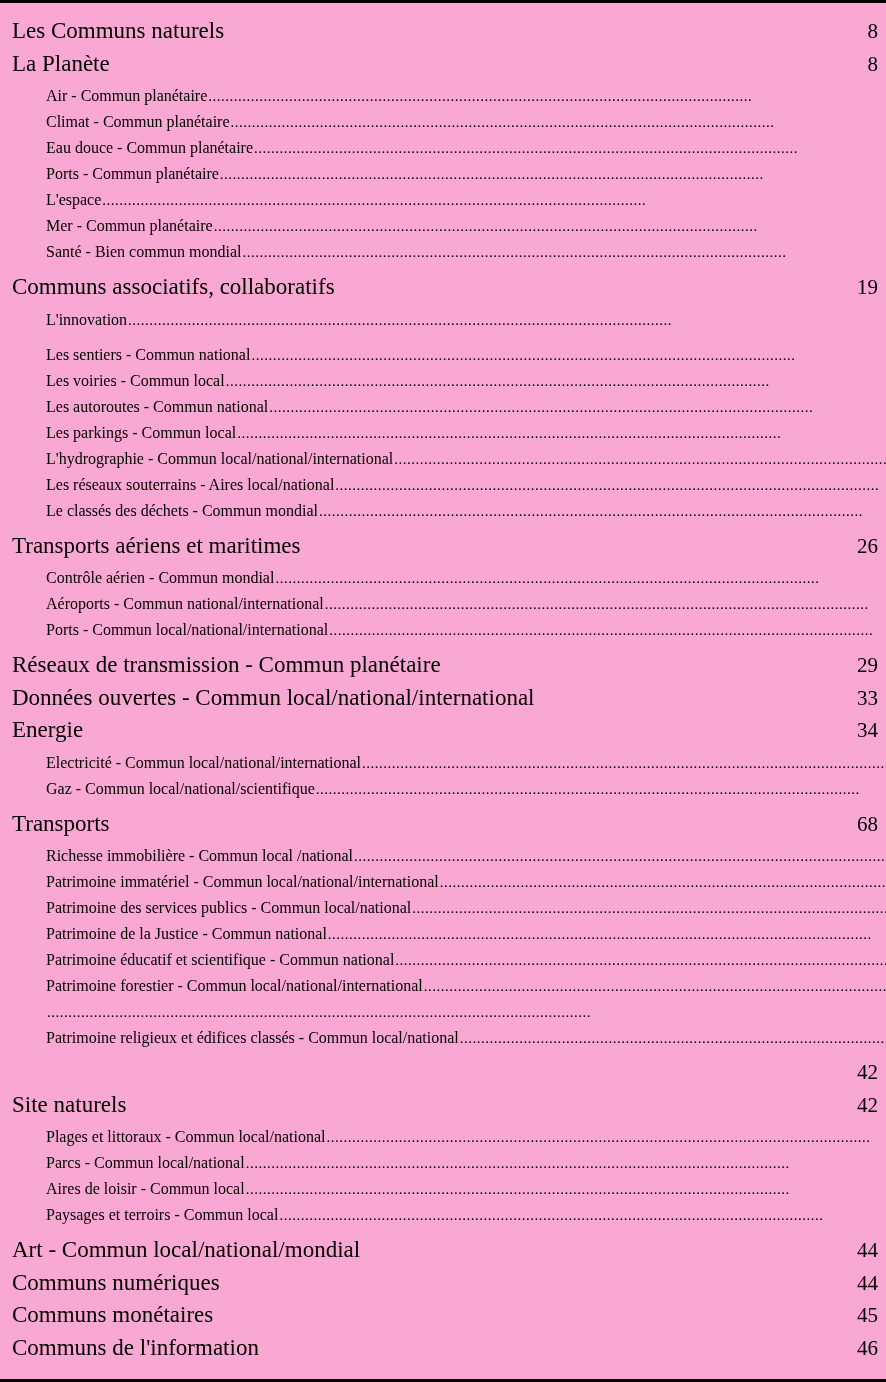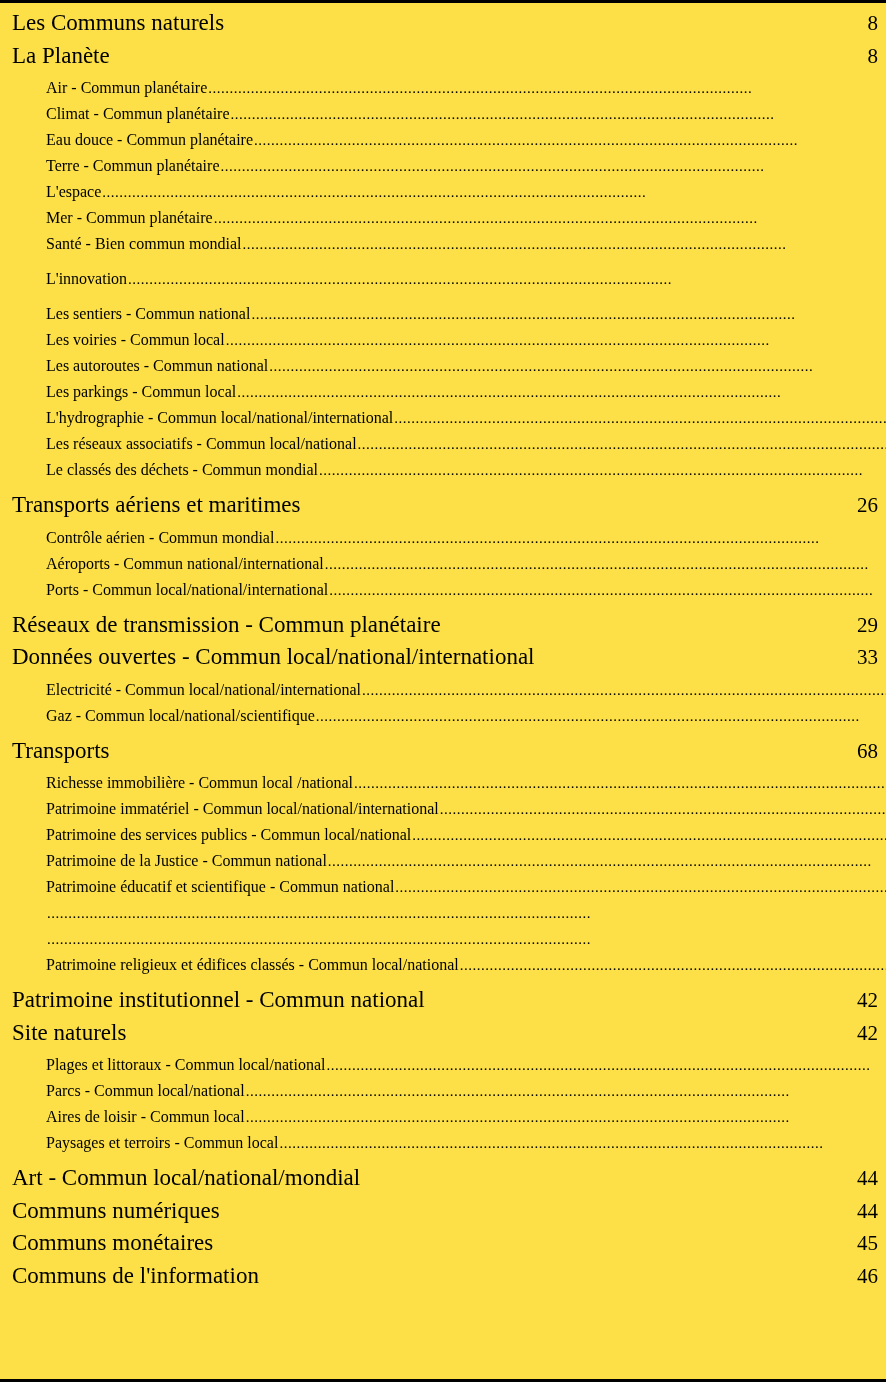--- a/index.html
+++ b/index.html
@@ -14,22 +14,22 @@
     color: #000000;
     overflow: hidden;
   }
   #toc-page {
     position: relative;
     width: 886px;
     height: 1382px;
     box-sizing: border-box;
     border-top: 3px solid #000;
     border-bottom: 3px solid #000;
-    background: #fde047;
-    padding: 4px 10px 0 10px;
+    background: #f9a8d4;
+    padding: 12px 10px 0 10px;
   }
   .toc-list {
     list-style: none;
     margin: 0;
     padding: 0;
   }
   .toc-entry {
     display: flex;
     align-items: baseline;
     width: 100%;
@@ -114,36 +114,41 @@
       </li>
       <li class="toc-entry lvl2">
         <span class="label">Climat - Commun planétaire</span>
         <span class="dots">................................................................................................................................</span>
       </li>
       <li class="toc-entry lvl2">
         <span class="label">Eau douce - Commun planétaire</span>
         <span class="dots">................................................................................................................................</span>
       </li>
       <li class="toc-entry lvl2">
-        <span class="label">Terre - Commun planétaire</span>
+        <span class="label">Ports - Commun planétaire</span>
         <span class="dots">................................................................................................................................</span>
       </li>
       <li class="toc-entry lvl2">
         <span class="label">L'espace</span>
         <span class="dots">................................................................................................................................</span>
       </li>
       <li class="toc-entry lvl2">
         <span class="label">Mer - Commun planétaire</span>
         <span class="dots">................................................................................................................................</span>
       </li>
       <li class="toc-entry lvl2">
         <span class="label">Santé - Bien commun mondial</span>
         <span class="dots">................................................................................................................................</span>
       </li>
       <div class="spacer-sm"></div>
+      <li class="toc-entry lvl1">
+        <span class="label">Communs associatifs, collaboratifs</span>
+        <span class="dots"></span>
+        <span class="page">19</span>
+      </li>
       <div class="spacer-xs"></div>
       <li class="toc-entry lvl2">
         <span class="label">L'innovation</span>
         <span class="dots">................................................................................................................................</span>
       </li>
       <div class="spacer-sm"></div>
       <div class="spacer-xs"></div>
       <li class="toc-entry lvl2">
         <span class="label">Les sentiers - Commun national</span>
         <span class="dots">................................................................................................................................</span>
@@ -158,21 +163,21 @@
       </li>
       <li class="toc-entry lvl2">
         <span class="label">Les parkings - Commun local</span>
         <span class="dots">................................................................................................................................</span>
       </li>
       <li class="toc-entry lvl2">
         <span class="label">L'hydrographie - Commun local/national/international</span>
         <span class="dots">................................................................................................................................</span>
       </li>
       <li class="toc-entry lvl2">
-        <span class="label">Les réseaux associatifs - Commun local/national</span>
+        <span class="label">Les réseaux souterrains - Aires local/national</span>
         <span class="dots">................................................................................................................................</span>
       </li>
       <li class="toc-entry lvl2">
         <span class="label">Le classés des déchets - Commun mondial</span>
         <span class="dots">................................................................................................................................</span>
       </li>
       <div class="spacer-sm"></div>
       <li class="toc-entry lvl1">
         <span class="label">Transports aériens et maritimes</span>
         <span class="dots"></span>
@@ -195,20 +200,25 @@
       <li class="toc-entry lvl1">
         <span class="label">Réseaux de transmission - Commun planétaire</span>
         <span class="dots"></span>
         <span class="page">29</span>
       </li>
       <li class="toc-entry lvl1">
         <span class="label">Données ouvertes - Commun local/national/international</span>
         <span class="dots"></span>
         <span class="page">33</span>
       </li>
+      <li class="toc-entry lvl1">
+        <span class="label">Energie</span>
+        <span class="dots"></span>
+        <span class="page">34</span>
+      </li>
       <div class="spacer-xs"></div>
       <li class="toc-entry lvl2">
         <span class="label">Electricité - Commun local/national/international</span>
         <span class="dots">................................................................................................................................</span>
       </li>
       <li class="toc-entry lvl2">
         <span class="label">Gaz - Commun local/national/scientifique</span>
         <span class="dots">................................................................................................................................</span>
       </li>
       <div class="spacer-sm"></div>
@@ -232,32 +242,32 @@
       </li>
       <li class="toc-entry lvl2">
         <span class="label">Patrimoine de la Justice - Commun national</span>
         <span class="dots">................................................................................................................................</span>
       </li>
       <li class="toc-entry lvl2">
         <span class="label">Patrimoine éducatif et scientifique - Commun national</span>
         <span class="dots">................................................................................................................................</span>
       </li>
       <li class="toc-entry lvl2">
+        <span class="label">Patrimoine forestier - Commun local/national/international</span>
         <span class="dots">................................................................................................................................</span>
       </li>
       <li class="toc-entry lvl2">
         <span class="dots">................................................................................................................................</span>
       </li>
       <li class="toc-entry lvl2">
         <span class="label">Patrimoine religieux et édifices classés - Commun local/national</span>
         <span class="dots">................................................................................................................................</span>
       </li>
       <div class="spacer-sm"></div>
       <li class="toc-entry lvl1">
-        <span class="label">Patrimoine institutionnel - Commun national</span>
         <span class="dots"></span>
         <span class="page">42</span>
       </li>
       <li class="toc-entry lvl1">
         <span class="label">Site naturels</span>
         <span class="dots"></span>
         <span class="page">42</span>
       </li>
       <div class="spacer-xs"></div>
       <li class="toc-entry lvl2">

